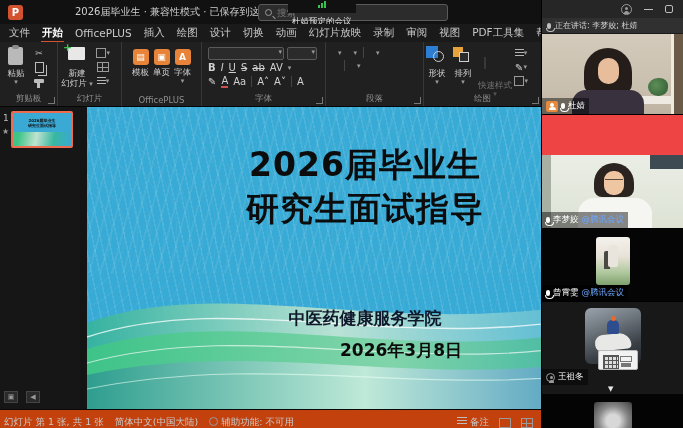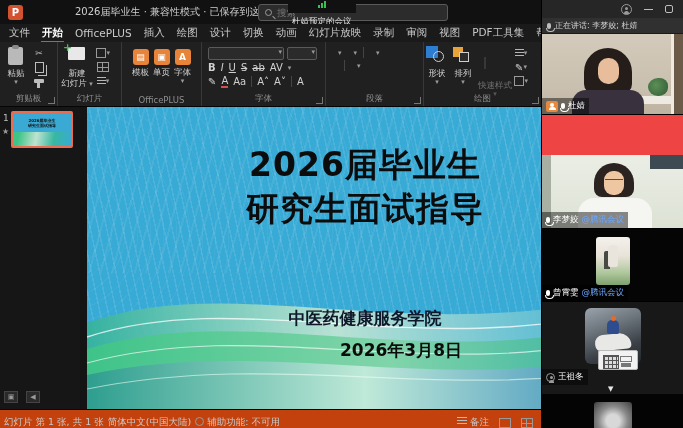--- a/index.html
+++ b/index.html
@@ -85,21 +85,21 @@
   }
   .slide .rays2 { position:absolute; left:0; top:0; width:100%; height:55%;
     background:repeating-linear-gradient(105deg, rgba(255,255,255,.07) 0 2px, transparent 2px 11px); }
   .s-title { position:absolute; top:36px; left:0; width:100%; text-align:center; font-size:33px; line-height:44px; font-weight:bold; color:#0c0c0c; letter-spacing:1px; }
   .s-org { position:absolute; top:200px; left:0; width:100%; text-align:center; font-size:17px; font-weight:bold; color:#0f172a; }
   .s-date { position:absolute; top:232px; left:0; width:100%; text-align:center; font-size:17px; font-weight:bold; color:#0c0c0c;margin-left:36px; }
   .waves { position:absolute; left:0; bottom:0; width:100%; height:132px; }
 
   
   .statusbar { position:absolute; left:0; top:409px; width:541px; height:26px; background:#c2410c; border-top:1px solid #0a0a0a; display:flex; align-items:center; font-size:9.5px; color:#c9c9c9; }
-  .st-item { margin-left:4px; white-space:nowrap; }
+  .st-item { margin-left:11px; white-space:nowrap; }
   .st-item:first-child { margin-left:4px; }
   .acc-ico { display:inline-block; width:9px; height:9px; border:1px solid #9a9a9a; border-radius:50%; margin-right:3px; vertical-align:-1px; }
   .st-right { margin-left:auto; display:flex; align-items:center; gap:10px; margin-right:8px; }
   .notes-ico { display:inline-block; width:10px; height:8px; background:repeating-linear-gradient(180deg,#bdbdbd 0 1px,transparent 1px 3px); margin-right:3px; }
   .view-ico { width:12px; height:10px; border:1px solid #9a9a9a; }
   .view-ico.grid { background:
       linear-gradient(90deg, transparent 4px, #9a9a9a 4px 5px, transparent 5px),
       linear-gradient(180deg, transparent 4px, #9a9a9a 4px 5px, transparent 5px); }
 
   

